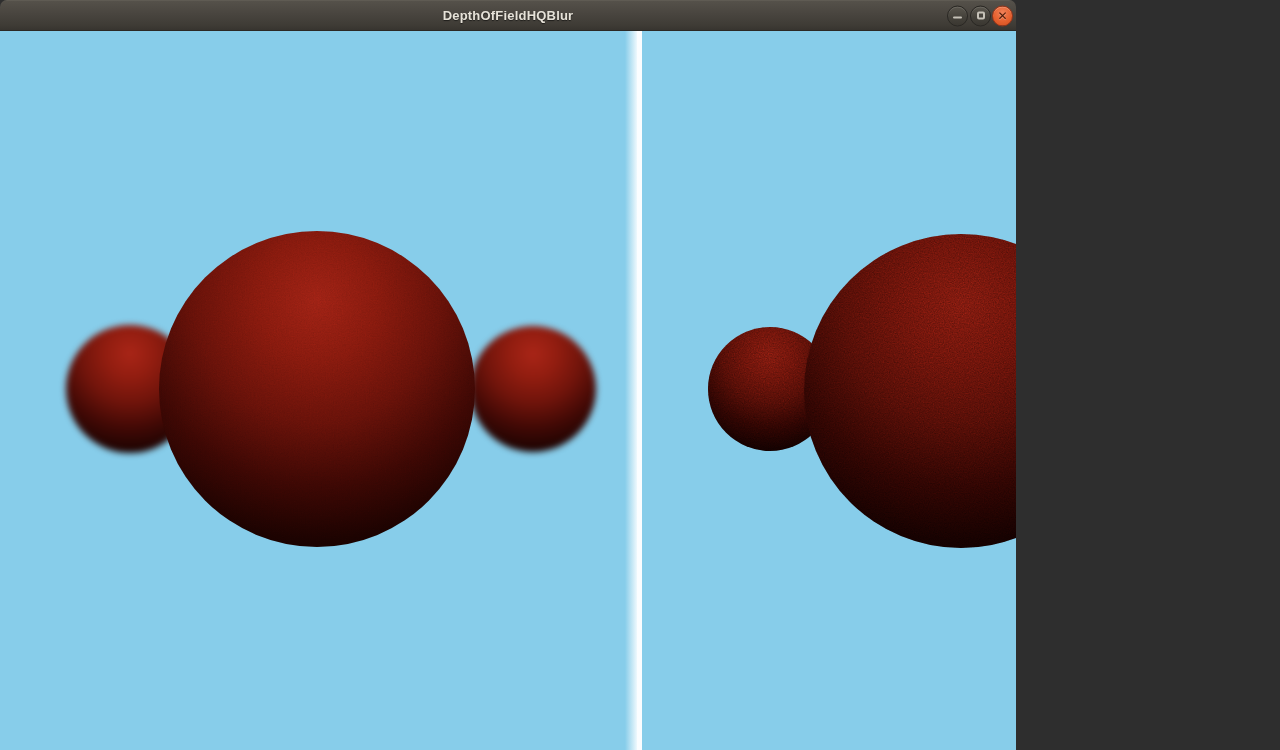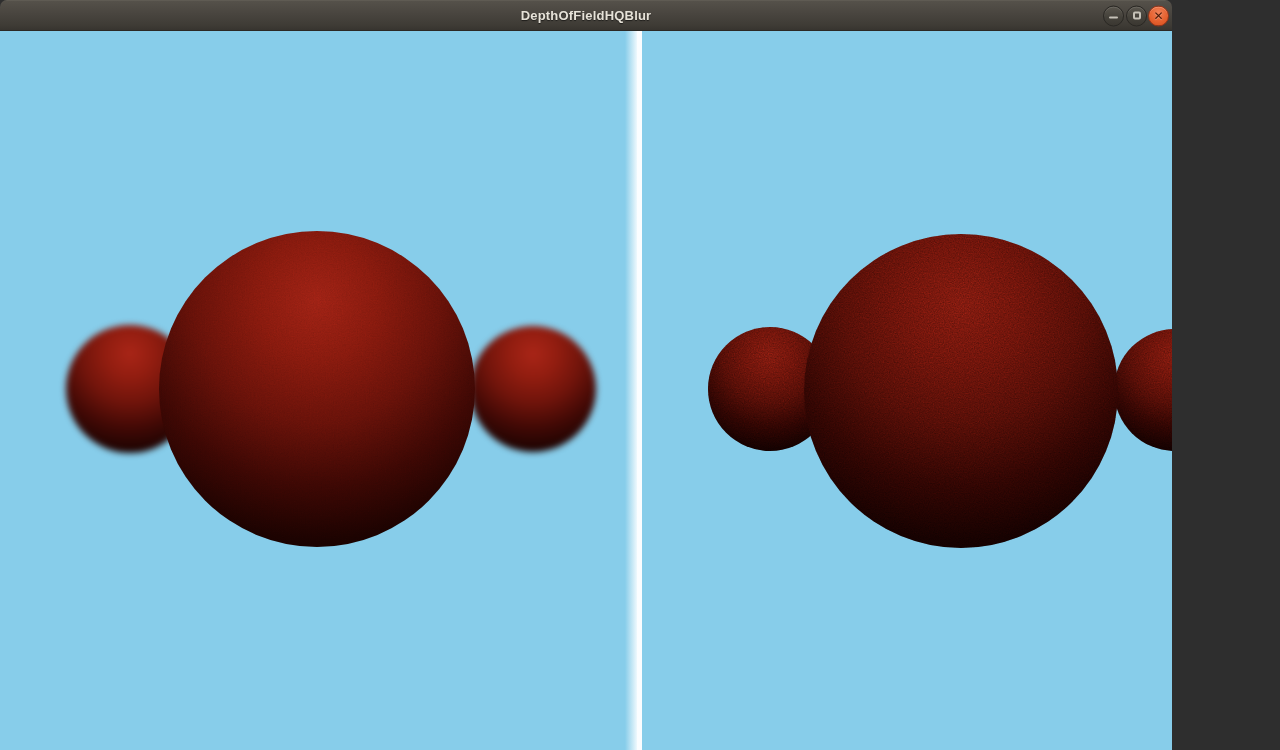--- a/index.html
+++ b/index.html
@@ -1,20 +1,20 @@
 <!DOCTYPE html>
 <html><head>
 <meta charset="utf-8">
 <style>
   html, body { margin: 0; padding: 0; background: #2e2e2e; }
   * { box-sizing: border-box; }
 
   .window {
     position: relative;
-    width: 1172px; height: 750px;
+    width: 1016px; height: 750px;
     border-radius: 7px 7px 0 0;
     overflow: hidden;
     font-family: "Liberation Sans", "DejaVu Sans", sans-serif;
   }
 
   
   .titlebar {
     position: relative;
     height: 31px;
     background: linear-gradient(to bottom, #55514a 0%, #4a4640 40%, #3e3b35 85%, #37342f 100%);

